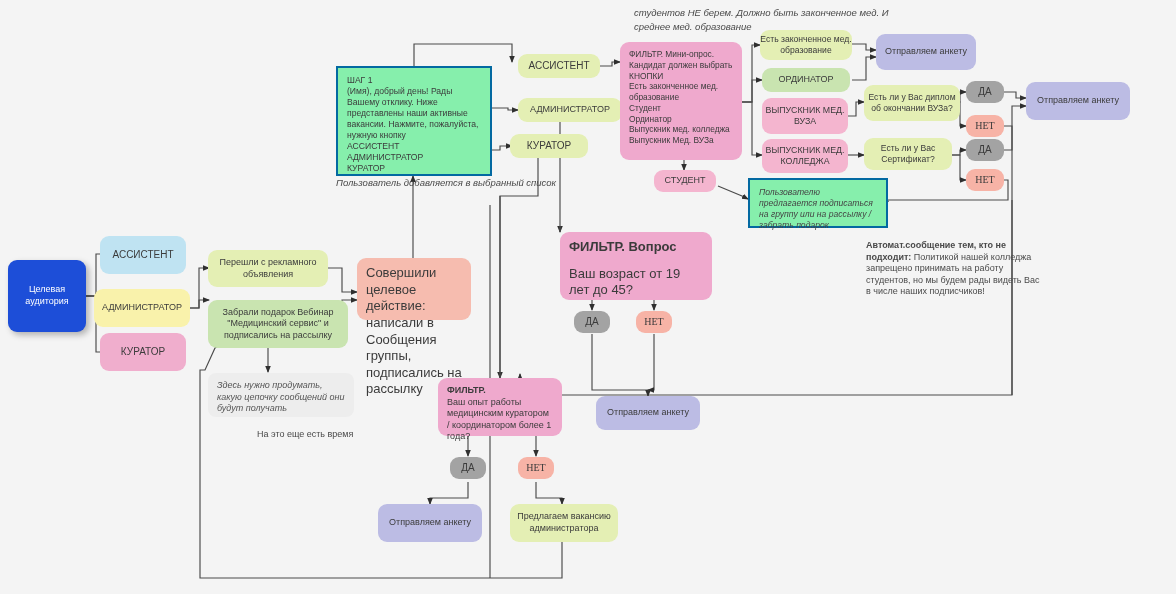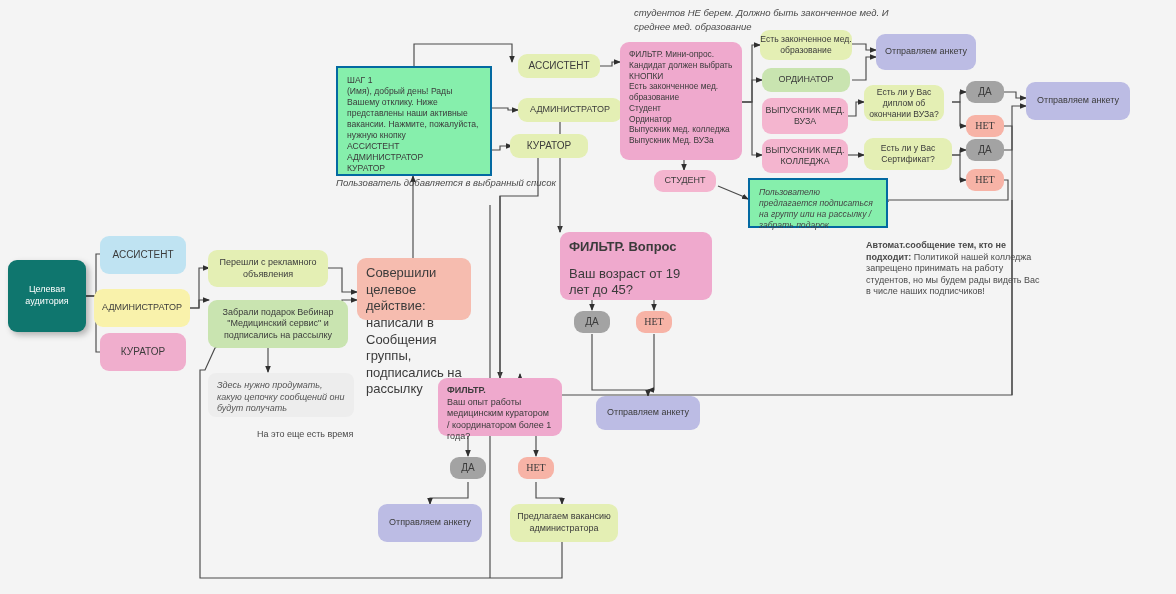--- a/index.html
+++ b/index.html
@@ -49,21 +49,21 @@
   .c-yellow { background: #f9f2ab; }
   .c-pink   { background: #f0aecd; }
   .c-lime   { background: #e4efb4; }
   .c-green  { background: #c9e4b0; }
   .c-rose   { background: #f4b5cf; }
   .c-deeppink { background: #efa9cd; }
   .c-salmon { background: #f6bcaf; }
   .c-purple { background: #bcbce4; }
   .c-da     { background: #a3a3a3; }
   .c-net    { background: #f7b3a6; font-family: Liberation Serif, serif; }
-  .c-black  { background: #0f766e; color: #ffffff; }
+  .c-black  { background: #1d4ed8; color: #ffffff; }
 
   .outline {
     background: #86efac;
     border: 2px solid #0369a1;
     border-radius: 0;
   }
   .notebox {
     background: #ededed;
     border-radius: 8px;
     font-style: italic;
@@ -270,21 +270,21 @@
   </div>
 
   <div class="node c-rose pill" style="left:654px; top:170px; width:62px; height:22px; font-size:9px;">
     <span class="txt">СТУДЕНТ</span>
   </div>
 
   <div class="node outline blk" style="left:748px; top:178px; width:140px; height:50px; font-size:8.6px; font-style:italic; color:#444;">
     <span class="txt">Пользователю предлагается подписаться на группу или на рассылку / забрать подарок</span>
   </div>
 
-  <div class="node c-lime pill" style="left:864px; top:85px; width:80px; height:36px; font-size:8.6px;">
+  <div class="node c-lime pill" style="left:864px; top:85px; width:96px; height:36px; font-size:8.6px;">
     <span class="txt">Есть ли у Вас диплом об окончании ВУЗа?</span>
   </div>
 
   <div class="node c-lime pill" style="left:864px; top:138px; width:88px; height:32px; font-size:8.6px;">
     <span class="txt">Есть ли у Вас Сертификат?</span>
   </div>
 
   <div class="node c-da pill" style="left:966px; top:81px; width:38px; height:22px;">
     <span class="txt">ДА</span>
   </div>

